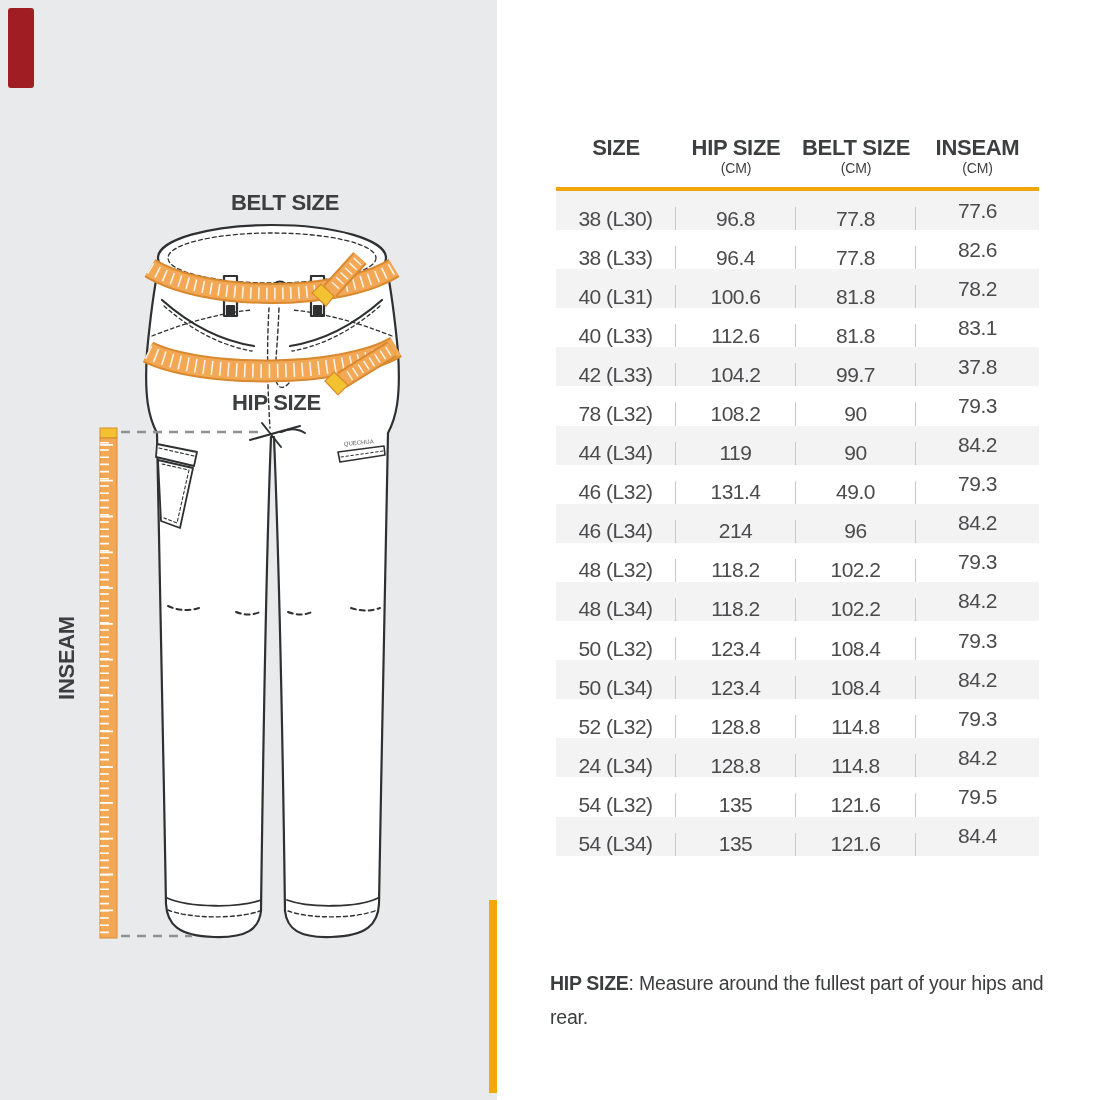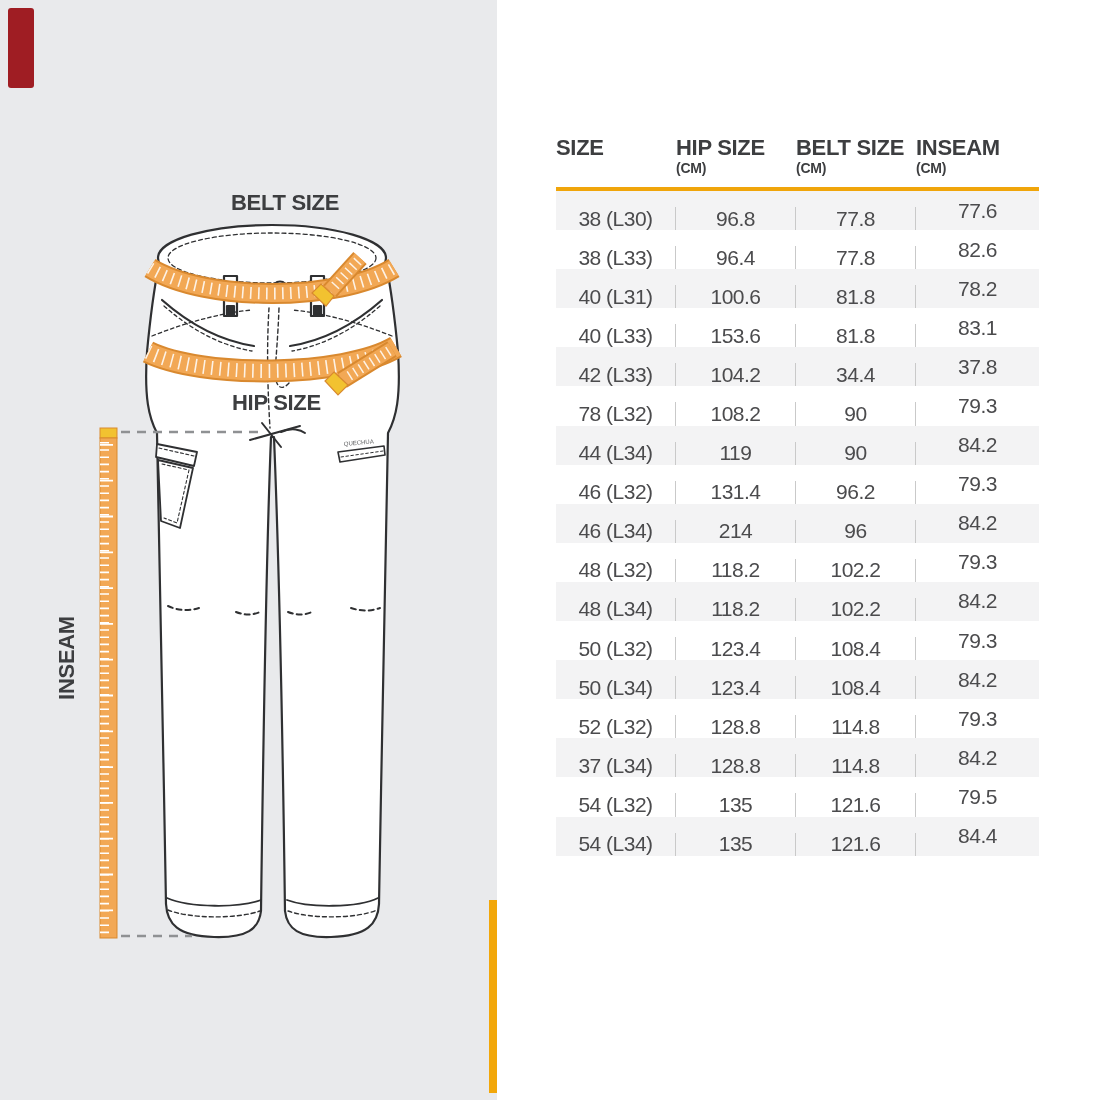--- a/index.html
+++ b/index.html
@@ -29,23 +29,23 @@
   .belt-label{left:231px;top:190px;}
   .hip-label{left:232px;top:390px;}
   .inseam-label{
     left:-13px;top:645px;width:160px;height:26px;text-align:center;
     transform:rotate(-90deg);
   }
   .pants-svg{position:absolute;left:0;top:0;}
   
   .size-table{position:absolute;left:556px;top:130px;width:483px;}
   .thead{display:flex;height:57px;border-bottom:4px solid #f0a50a;}
-  .th{display:flex;flex-direction:column;padding-top:6px;box-sizing:border-box;}
+  .th{display:flex;flex-direction:column;align-items:center;padding-top:6px;box-sizing:border-box;}
   .th-label{font-weight:bold;font-size:22px;line-height:24px;letter-spacing:-0.3px;color:#3d3e40;}
-  .th-unit{font-weight:bold;font-size:14px;line-height:17px;letter-spacing:-0.2px;color:#3d3e40;}
+  .th-unit{font-weight:normal;font-size:14px;line-height:17px;letter-spacing:-0.2px;color:#3d3e40;}
   .tbody{width:100%;}
   .tr{display:flex;height:39.1px;}
   .tr:nth-child(odd){background:#f3f3f4;}
   .td{
     display:flex;align-items:center;justify-content:center;
     font-size:21px;letter-spacing:-0.5px;color:#4b4b4d;box-sizing:border-box;
   }
   .tr .td:not(:last-child){border-right:1.5px solid #c9c9c9;margin-top:16px;}
   .c0{width:120px;}.c1{width:120px;}.c2{width:120px;}.c3{width:123px;}
   
@@ -221,51 +221,51 @@
 
   <div class="tr">
     <div class="td c0">40 (L31)</div>
     <div class="td c1">100.6</div>
     <div class="td c2">81.8</div>
     <div class="td c3">78.2</div>
   </div>
 
   <div class="tr">
     <div class="td c0">40 (L33)</div>
-    <div class="td c1">153.6</div>
+    <div class="td c1">112.6</div>
     <div class="td c2">81.8</div>
     <div class="td c3">83.1</div>
   </div>
 
 
   <div class="tr">
     <div class="td c0">42 (L33)</div>
     <div class="td c1">104.2</div>
-    <div class="td c2">34.4</div>
+    <div class="td c2">99.7</div>
     <div class="td c3">37.8</div>
   </div>
 
   <div class="tr">
     <div class="td c0">78 (L32)</div>
     <div class="td c1">108.2</div>
     <div class="td c2">90</div>
     <div class="td c3">79.3</div>
   </div>
 
   <div class="tr">
     <div class="td c0">44 (L34)</div>
     <div class="td c1">119</div>
     <div class="td c2">90</div>
     <div class="td c3">84.2</div>
   </div>
 
   <div class="tr">
     <div class="td c0">46 (L32)</div>
     <div class="td c1">131.4</div>
-    <div class="td c2">96.2</div>
+    <div class="td c2">49.0</div>
     <div class="td c3">79.3</div>
   </div>
 
   <div class="tr">
     <div class="td c0">46 (L34)</div>
     <div class="td c1">214</div>
     <div class="td c2">96</div>
     <div class="td c3">84.2</div>
   </div>
 
@@ -298,21 +298,21 @@
   </div>
 
   <div class="tr">
     <div class="td c0">52 (L32)</div>
     <div class="td c1">128.8</div>
     <div class="td c2">114.8</div>
     <div class="td c3">79.3</div>
   </div>
 
   <div class="tr">
-    <div class="td c0">37 (L34)</div>
+    <div class="td c0">24 (L34)</div>
     <div class="td c1">128.8</div>
     <div class="td c2">114.8</div>
     <div class="td c3">84.2</div>
   </div>
 
   <div class="tr">
     <div class="td c0">54 (L32)</div>
     <div class="td c1">135</div>
     <div class="td c2">121.6</div>
     <div class="td c3">79.5</div>
@@ -321,13 +321,16 @@
   <div class="tr">
     <div class="td c0">54 (L34)</div>
     <div class="td c1">135</div>
     <div class="td c2">121.6</div>
     <div class="td c3">84.4</div>
   </div>
 </div>
 </div>
 
 <div class="notes">
+  <div class="note-line">
+    <b>HIP SIZE</b><span>: Measure around the fullest part of your hips and rear.</span>
+  </div>
 </div>
 
 </body></html>

